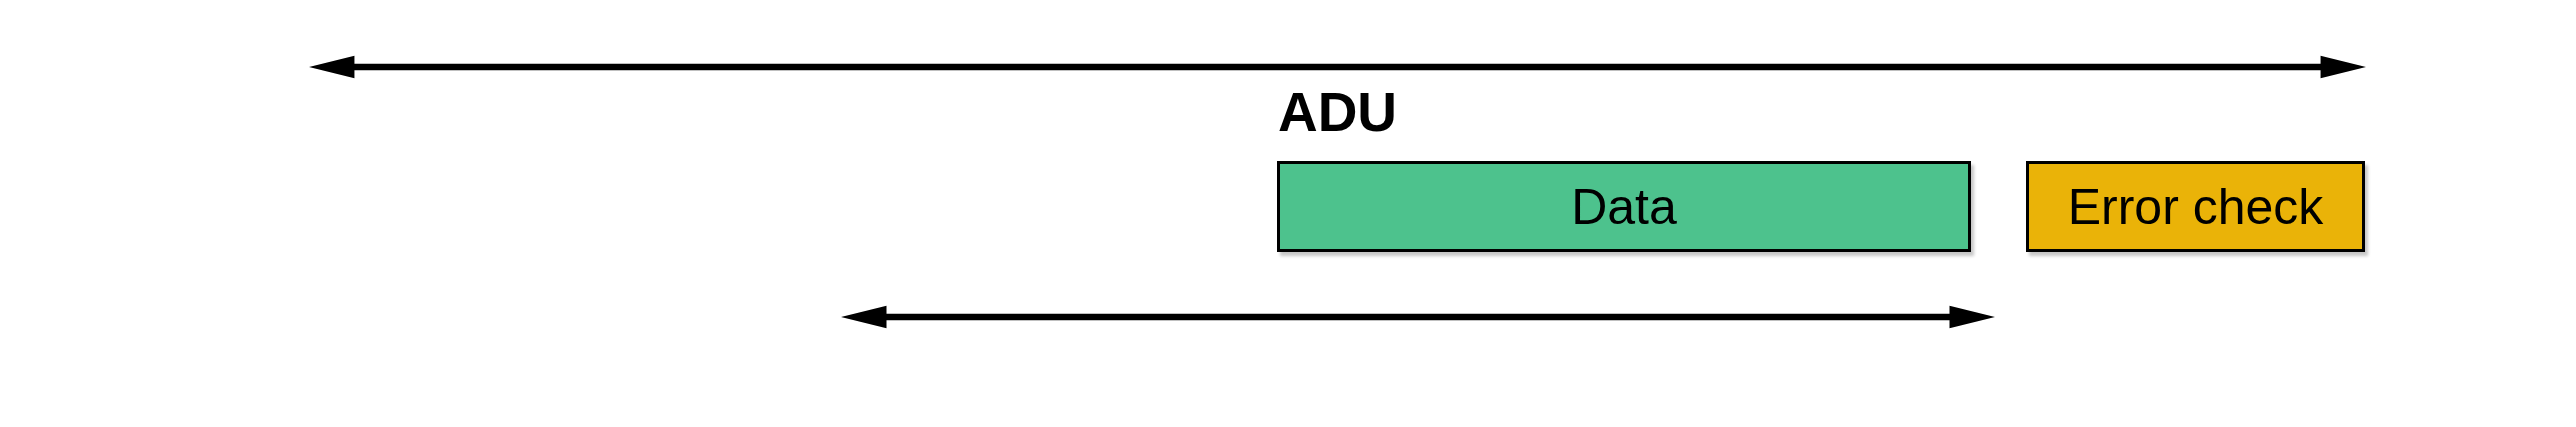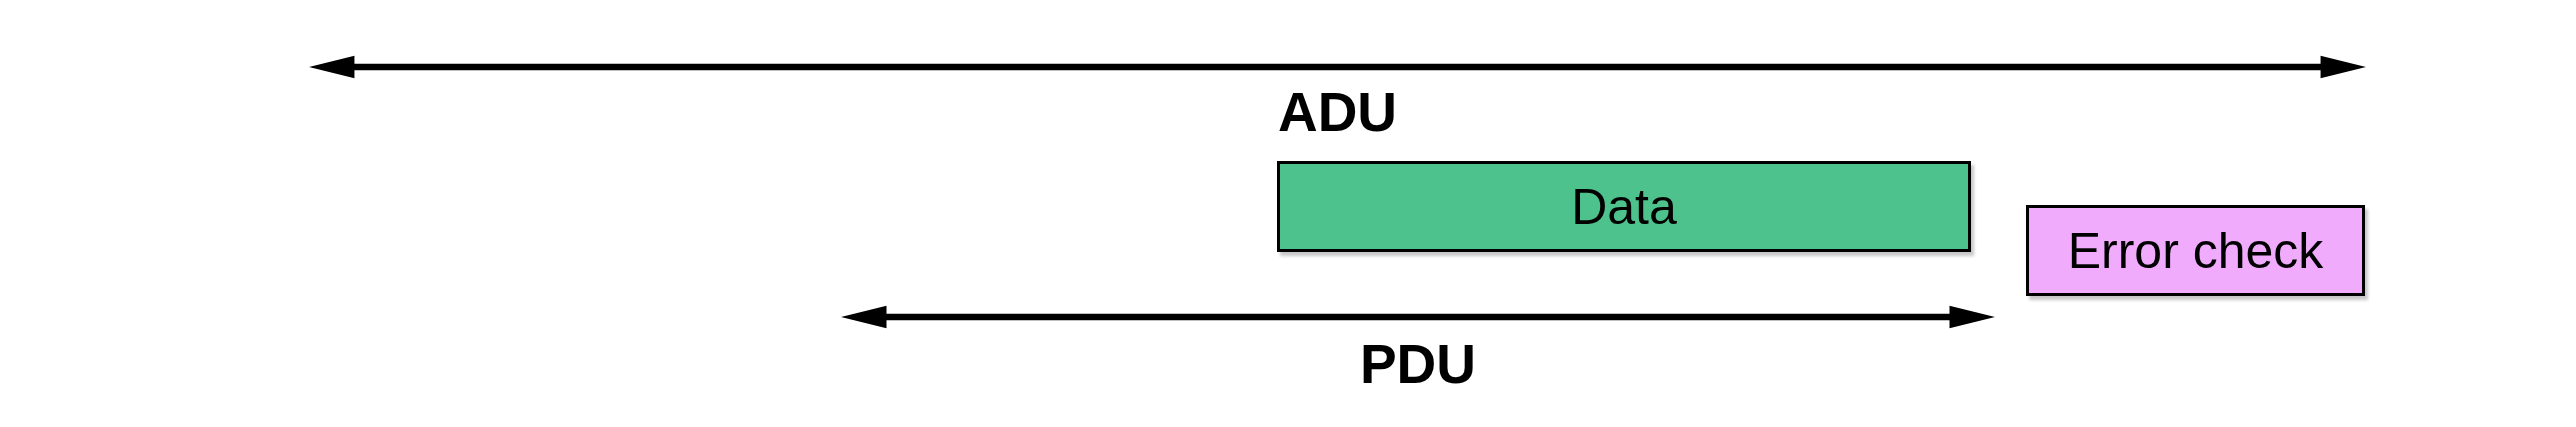--- a/index.html
+++ b/index.html
@@ -70,28 +70,27 @@
   </div>
 
   <div class="arrow-label adu-label">ADU</div>
 
 
 
   <div class="frame-box box-data" style="background-color: rgb(77, 194, 141);">
     <span>Data</span>
   </div>
 
-  <div class="frame-box box-error-check" style="background-color: #f0abfc; margin-top: 44px;">
+  <div class="frame-box box-error-check" style="background-color: #eab308;">
     <span>Error check</span>
   </div>
 
   <div class="arrow pdu-arrow" style="color: rgb(0, 0, 0);">
     <svg width="1156" height="28" viewBox="0 0 1169 28" xmlns="http://www.w3.org/2000/svg">
       <line x1="42" y1="14" x2="1127" y2="14" stroke="currentColor" stroke-width="6.5"></line>
       <polygon points="1,14 47,2.5 47,25.5" fill="currentColor"></polygon>
       <polygon points="1168,14 1122,2.5 1122,25.5" fill="currentColor"></polygon>
     </svg>
   </div>
 
-  <div class="arrow-label pdu-label">PDU</div>
 
 </div>
 
 
 </body></html>

